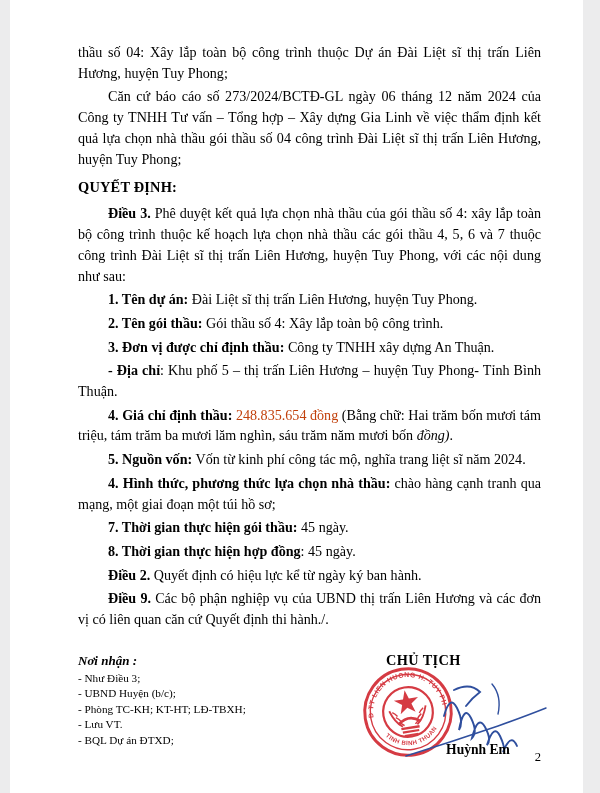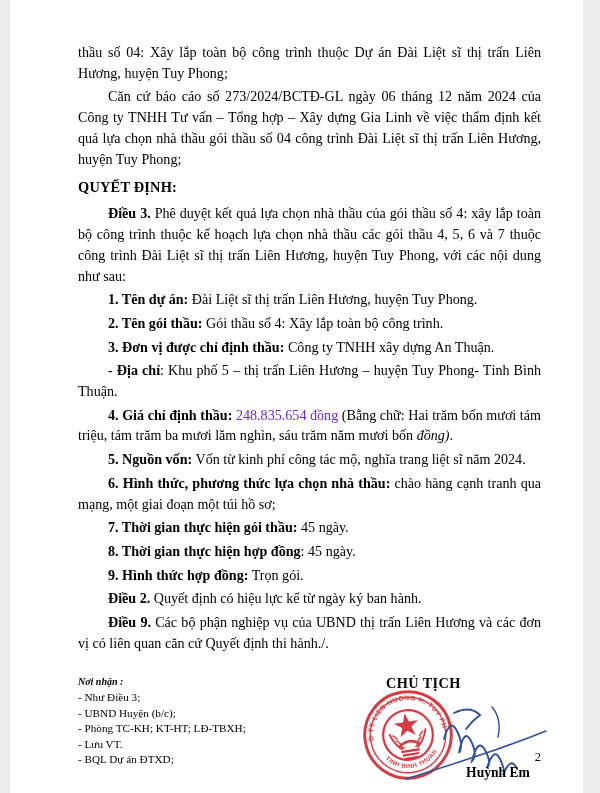--- a/index.html
+++ b/index.html
@@ -46,42 +46,42 @@
   .ital { font-style: italic; }
 
   .heading-quyetdinh {
     font-weight: bold;
     font-size: 14.4px;
     margin: 8px 0 5px 0;
     letter-spacing: 0.2px;
   }
 
   .price {
-    color: #6d28d9;
+    color: #c2410c;
   }
 
   
   .footer-block {
     position: relative;
     margin-top: 22px;
     min-height: 130px;
   }
 
   .noi-nhan {
     position: absolute;
     left: 0;
     top: 0;
     width: 250px;
     font-size: 11.2px;
     line-height: 1.38;
   }
   .noi-nhan .nn-title {
     font-weight: bold;
     font-style: italic;
-    font-size: 10px;
+    font-size: 13px;
     margin-bottom: 1px;
   }
   .noi-nhan .nn-item {
     white-space: nowrap;
   }
 
   .sign-area {
     position: absolute;
     left: 278px;
     top: -2px;
@@ -94,21 +94,21 @@
     letter-spacing: 0.4px;
     position: relative;
     z-index: 4;
     padding-left: 30px;
   }
   .sign-name {
     font-weight: bold;
     font-size: 13.6px;
     text-align: center;
     position: absolute;
-    left: 67px;
+    left: 47px;
     top: 90px;
     z-index: 4;
     width: 150px;
   }
 
   
   .seal {
     position: absolute;
     left: 6px;
     top: 16px;
@@ -154,27 +154,26 @@
     <p class="para indent"><span class="bold">2. Tên gói thầu:</span><span> Gói thầu số 4: Xây lắp toàn bộ công trình.</span></p>
 
     <p class="para indent"><span class="bold">3. Đơn vị được chỉ định thầu:</span><span> Công ty TNHH xây dựng An Thuận.</span></p>
 
     <p class="para indent"><span class="bold">- Địa chỉ</span><span>: Khu phố 5 – thị trấn Liên Hương – huyện Tuy Phong- Tỉnh Bình Thuận.</span></p>
 
     <p class="para indent"><span class="bold">4. Giá chỉ định thầu:</span><span class="price"> 248.835.654 đồng </span><span>(Bằng chữ: Hai trăm bốn mươi tám triệu, tám trăm ba mươi lăm nghìn, sáu trăm năm mươi bốn </span><span class="ital">đồng)</span><span>.</span></p>
 
     <p class="para indent"><span class="bold">5. Nguồn vốn:</span><span> Vốn từ kinh phí công tác mộ, nghĩa trang liệt sĩ năm 2024.</span></p>
 
-    <p class="para indent"><span class="bold">6. Hình thức, phương thức lựa chọn nhà thầu:</span><span> chào hàng cạnh tranh qua mạng, một giai đoạn một túi hồ sơ;</span></p>
+    <p class="para indent"><span class="bold">4. Hình thức, phương thức lựa chọn nhà thầu:</span><span> chào hàng cạnh tranh qua mạng, một giai đoạn một túi hồ sơ;</span></p>
 
     <p class="para indent"><span class="bold">7. Thời gian thực hiện gói thầu:</span><span> 45 ngày.</span></p>
 
     <p class="para indent"><span class="bold">8. Thời gian thực hiện hợp đồng</span><span>: 45 ngày.</span></p>
 
-    <p class="para indent"><span class="bold">9. Hình thức hợp đồng:</span><span> Trọn gói.</span></p>
 
     <p class="para indent"><span class="bold">Điều 2.</span><span> Quyết định có hiệu lực kể từ ngày ký ban hành.</span></p>
 
     <p class="para indent"><span class="bold">Điều 9.</span><span> Các bộ phận nghiệp vụ của UBND thị trấn Liên Hương và các đơn vị có liên quan căn cứ Quyết định thi hành./.</span></p>
 
     <div class="footer-block">
 
       <div class="noi-nhan">
         <div class="nn-title">Nơi nhận :</div>
         <div class="nn-item">- Như Điều 3;</div>

